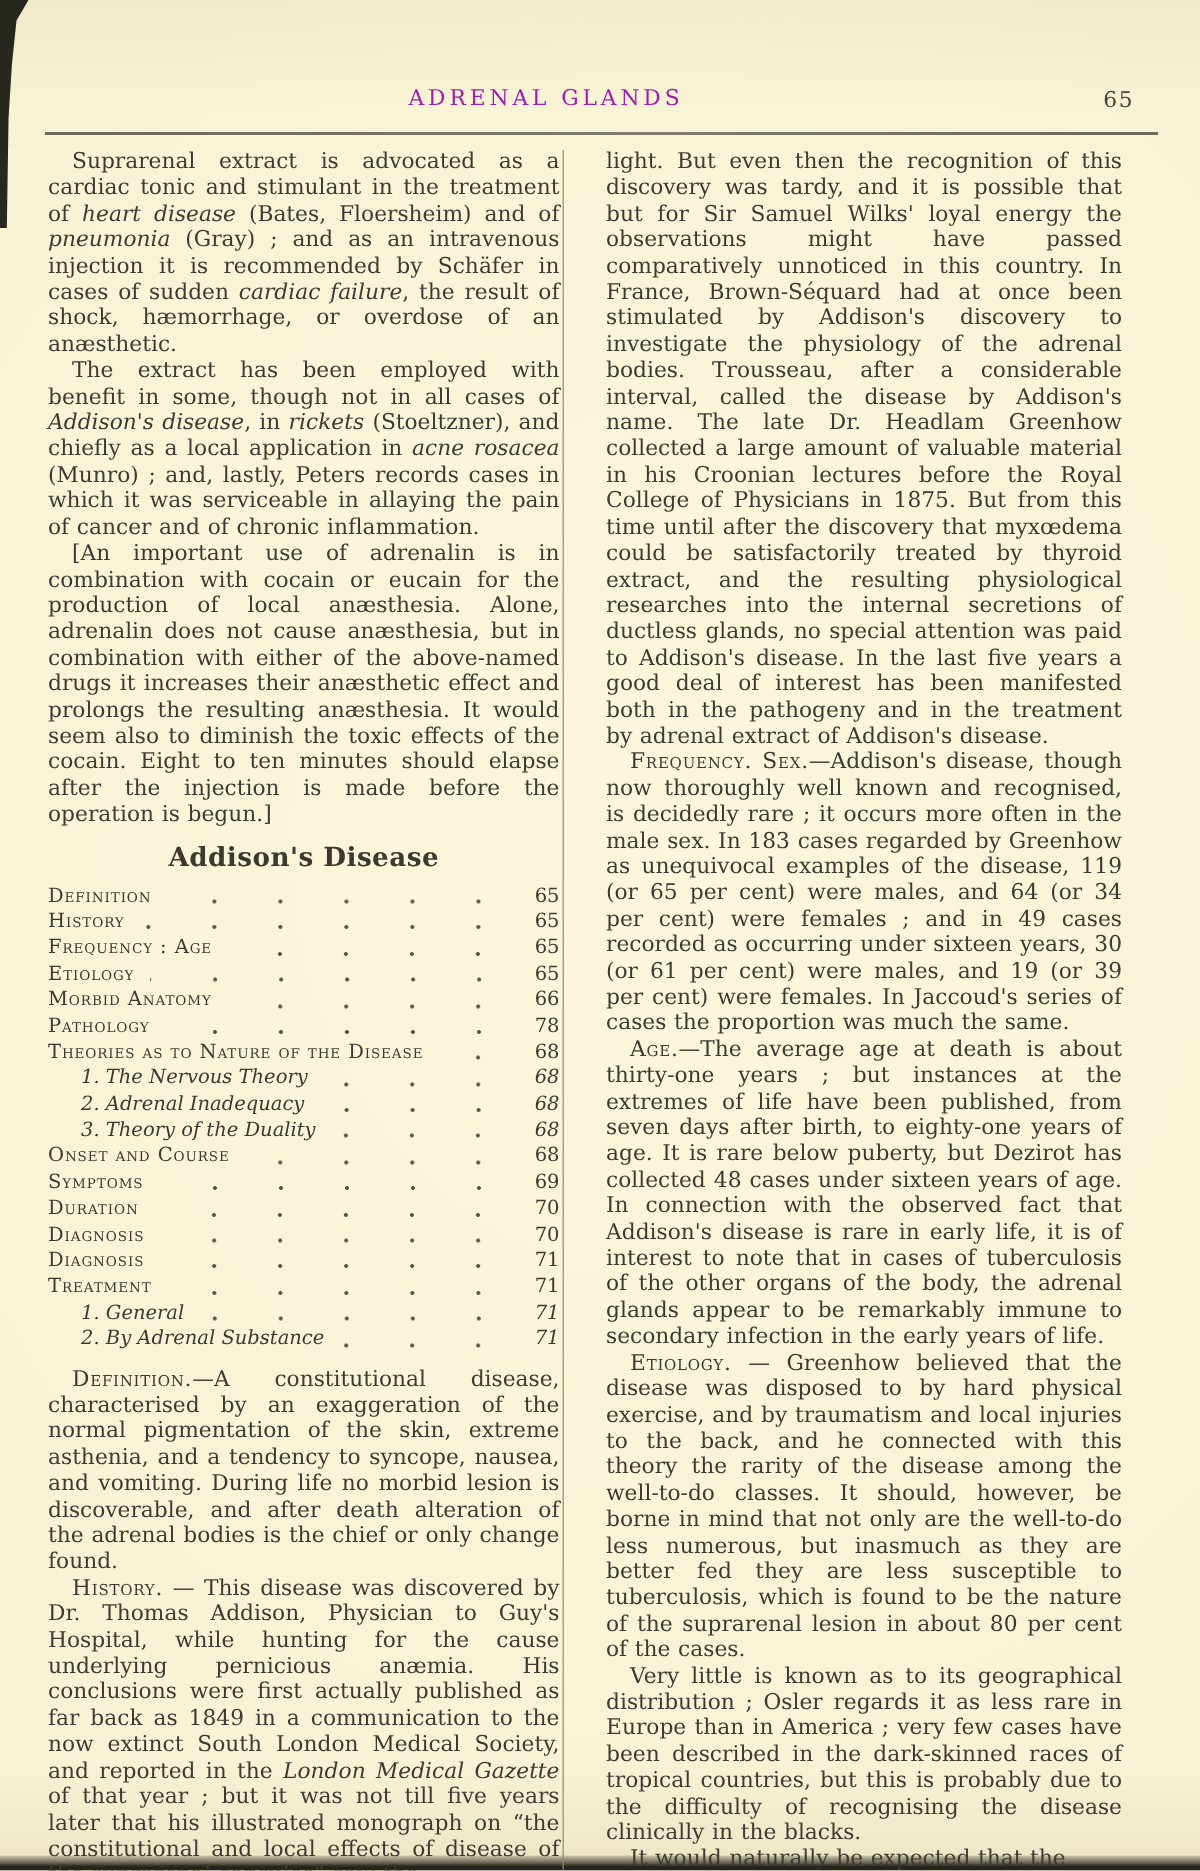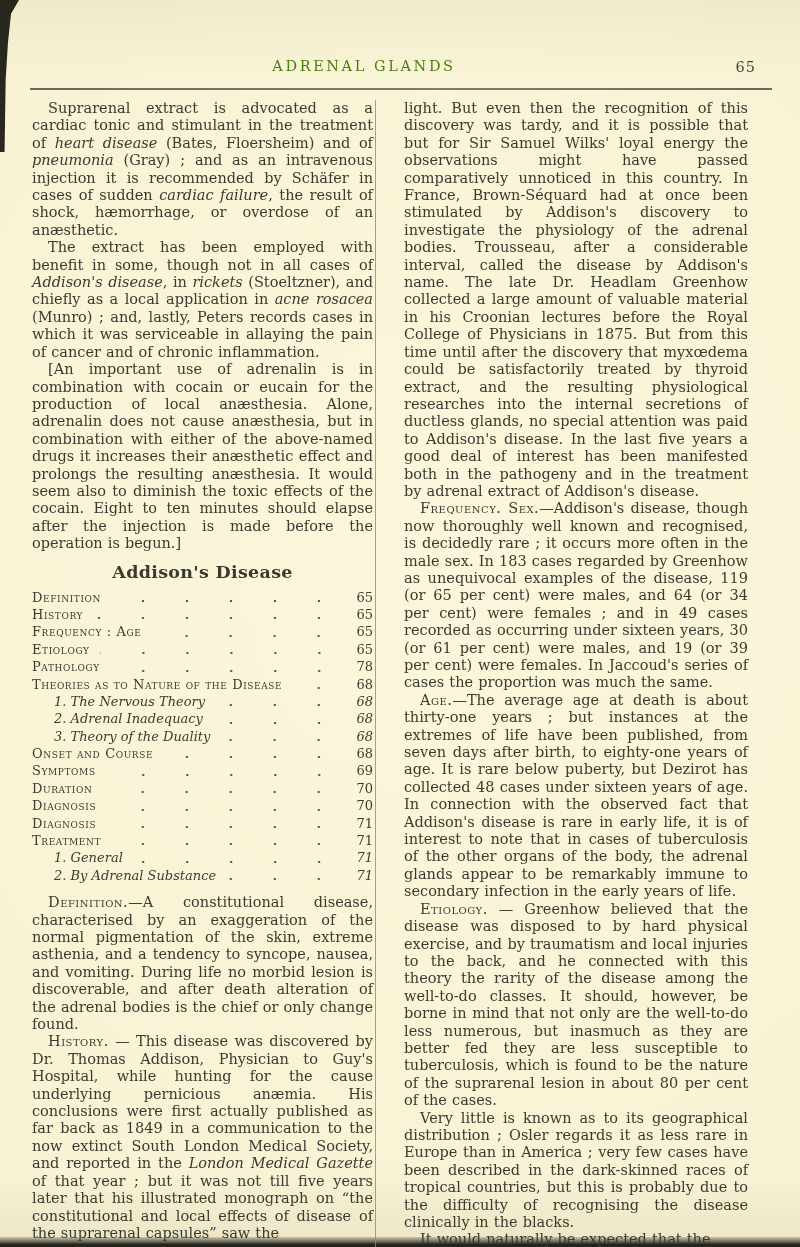--- a/index.html
+++ b/index.html
@@ -39,21 +39,21 @@
 
   
   .running-head{
     position:absolute;top:58px;left:32px;right:52px;height:22px;
   }
   .running-title{
     position:absolute;left:0;right:0;top:0;
     text-align:center;
     transform:translateX(-26px);
     font-size:14.5px;letter-spacing:2.6px;
-    color:#4d7c0f;
+    color:#a21caf;
   }
   .head-page-number{
     position:absolute;right:-8px;top:1px;
     font-size:14.5px;letter-spacing:1px;color:#46443a;
   }
   .head-rule{
     position:absolute;top:88px;left:30px;right:28px;height:2px;
     background:linear-gradient(to right, var(--rule), #6b6758 55%, var(--rule));
     opacity:.85;
   }
@@ -141,20 +141,25 @@
           <span class="toc-label">Frequency : Age</span>
           <span class="toc-leader"></span>
           <span class="toc-page">65</span>
         </div>
         <div class="toc-row main">
           <span class="toc-label">Etiology</span>
           <span class="toc-leader"></span>
           <span class="toc-page">65</span>
         </div>
         <div class="toc-row main">
+          <span class="toc-label">Morbid Anatomy</span>
+          <span class="toc-leader"></span>
+          <span class="toc-page">66</span>
+        </div>
+        <div class="toc-row main">
           <span class="toc-label">Pathology</span>
           <span class="toc-leader"></span>
           <span class="toc-page">78</span>
         </div>
         <div class="toc-row main">
           <span class="toc-label">Theories as to Nature of the Disease</span>
           <span class="toc-leader"></span>
           <span class="toc-page">68</span>
         </div>
         <div class="toc-row sub">

